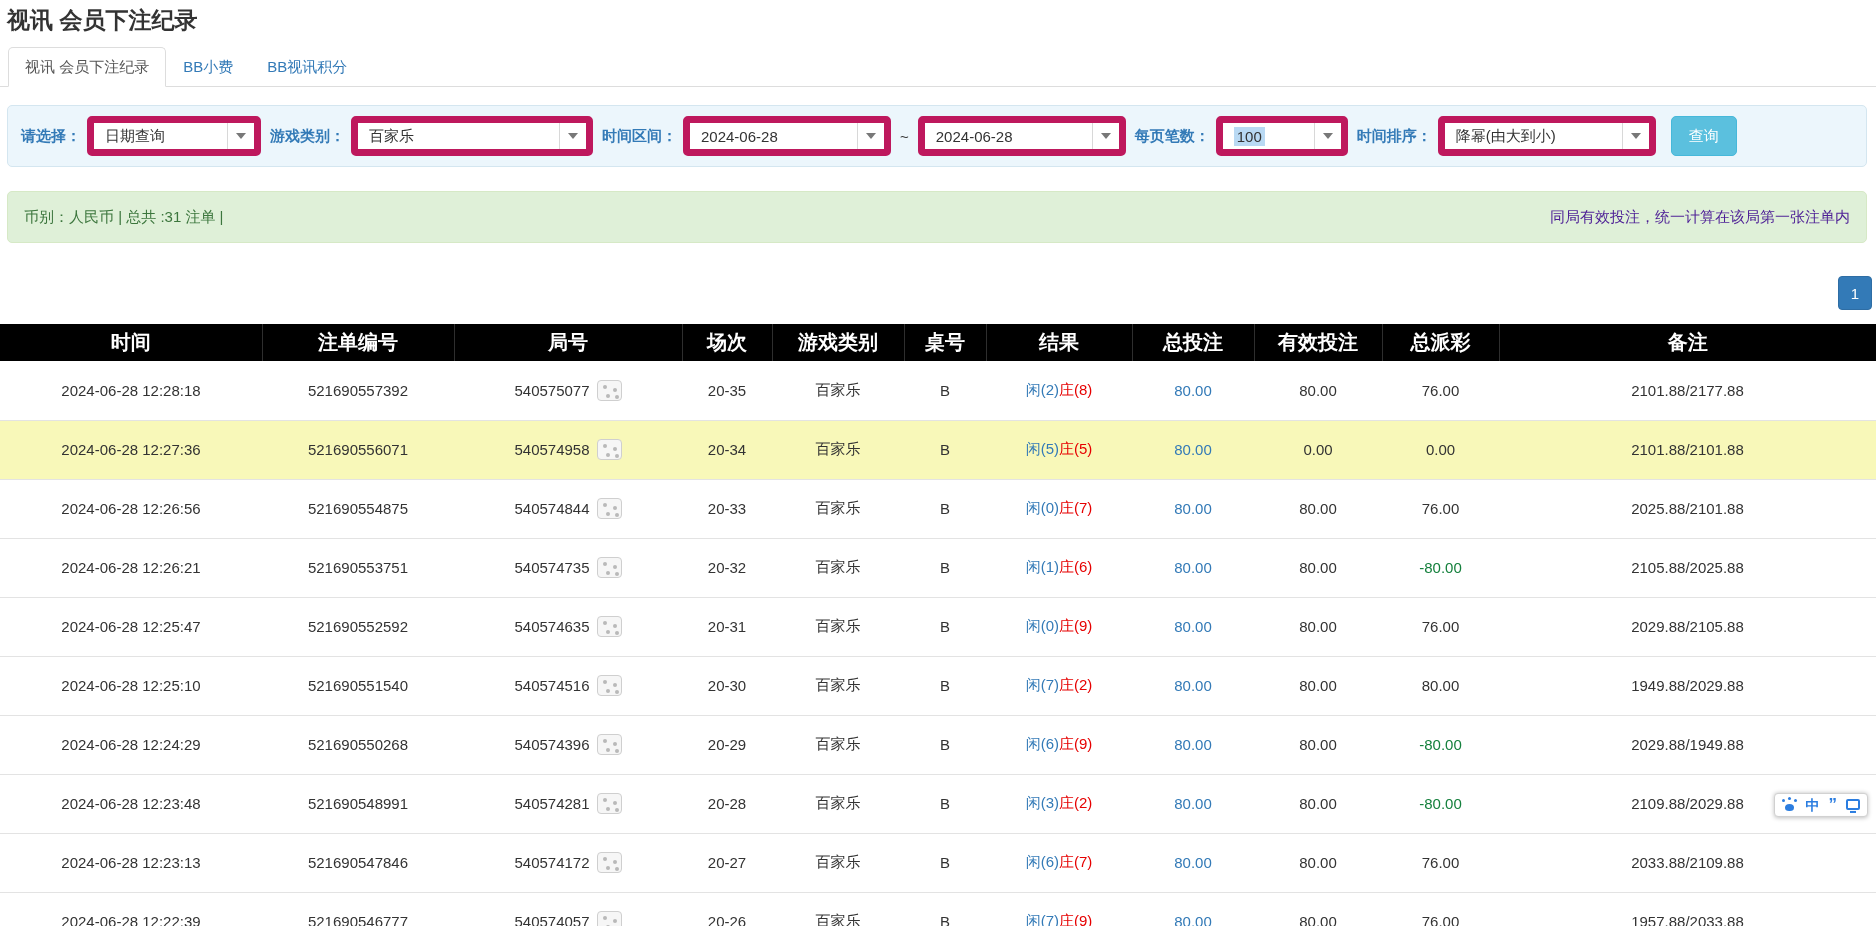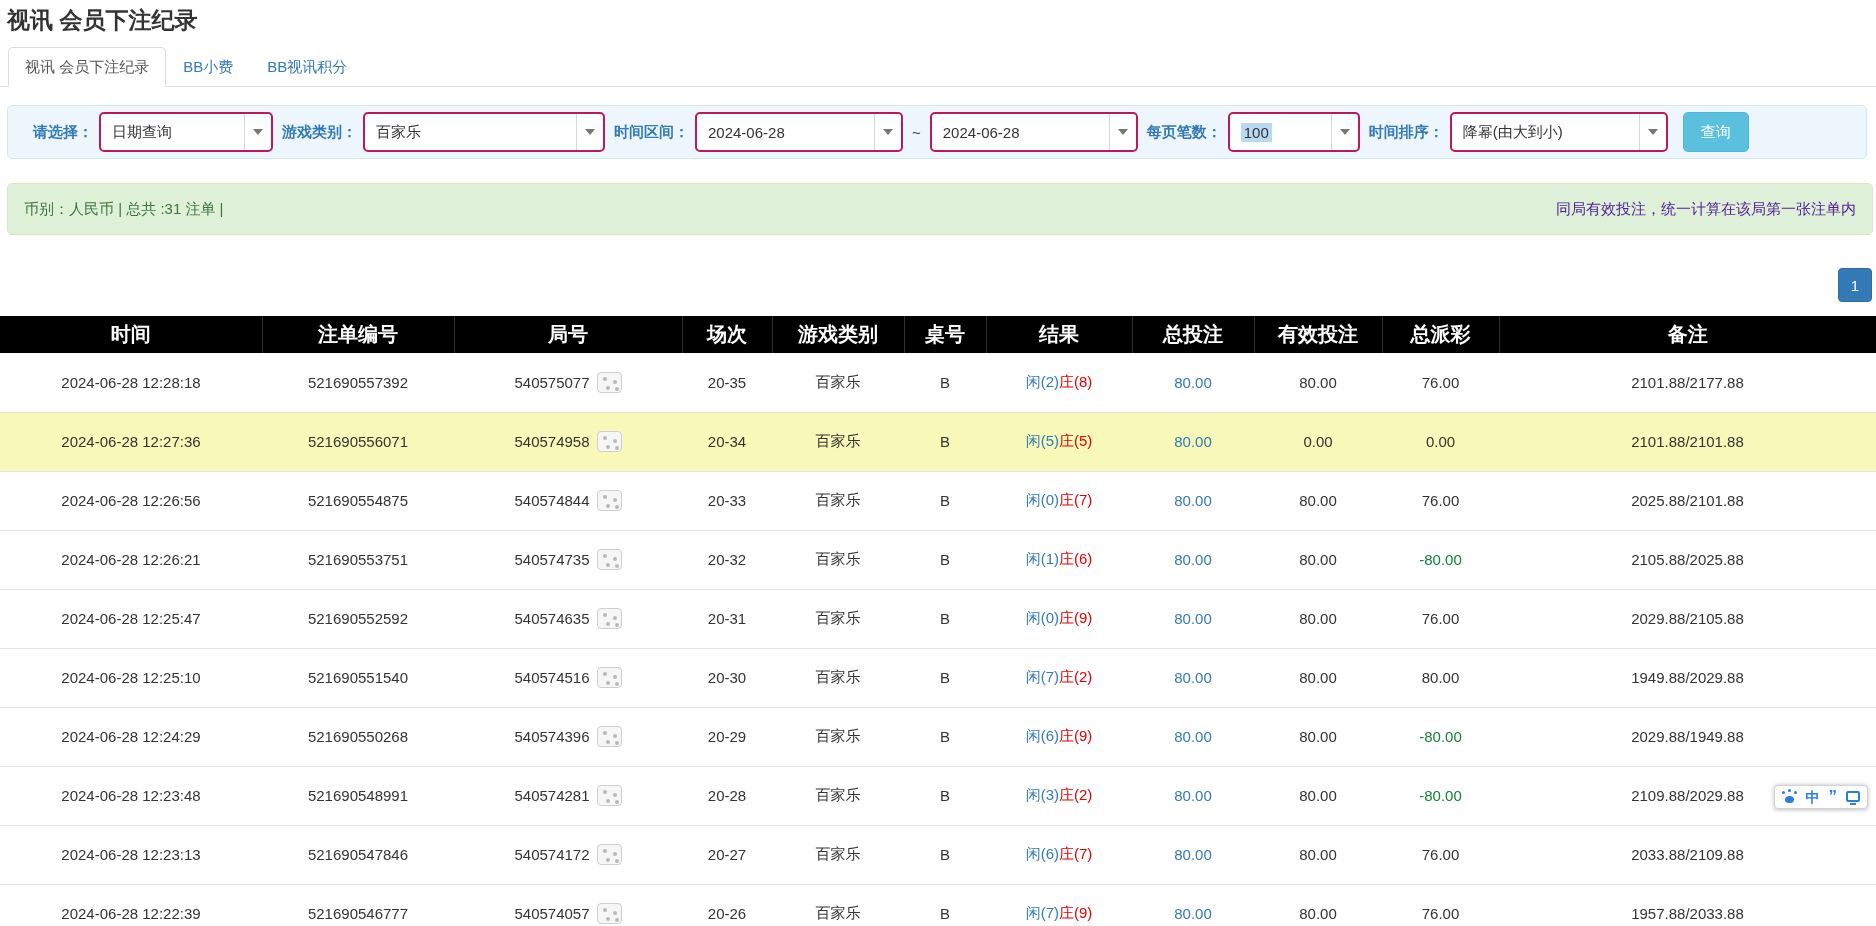--- a/index.html
+++ b/index.html
@@ -9,37 +9,37 @@
 
   
   .page-title { font-size:23px; font-weight:bold; color:#333; margin:0; padding:7px 0 0 7px; line-height:27px; }
 
   
   .tabs { display:flex; margin-top:13px; padding-left:8px; border-bottom:1px solid #ddd; }
   .tab { padding:10px 16px; font-size:15px; color:#337ab7; border:1px solid transparent; border-radius:5px 5px 0 0; margin-bottom:-1px; cursor:pointer; line-height:18px; }
   .tab.active { color:#555; background:#fff; border-color:#ddd; border-bottom-color:#fff; }
 
   
-  .filter-bar { margin:18px 9px 0 7px; background:#ecf6fc; border:1px solid #d4e6f0; border-radius:5px; height:54px; display:flex; align-items:center; padding:0 16px; }
+  .filter-bar { margin:18px 9px 0 7px; background:#ecf6fc; border:1px solid #d4e6f0; border-radius:5px; height:62px; display:flex; align-items:center; padding:0 4px; }
   .filter-label { color:#337ab7; font-weight:bold; font-size:15px; margin:0 6px 0 9px; white-space:nowrap; }
-  .combo { display:inline-flex; align-items:stretch; background:#fff; border:2px solid #be185d; border-radius:5px; height:40px; cursor:pointer; }
+  .combo { display:inline-flex; align-items:stretch; background:#fff; border:7px solid #be185d; border-radius:5px; height:40px; cursor:pointer; }
   .combo-value { display:flex; align-items:center; padding:0 11px; font-size:15px; color:#333; flex:1; white-space:nowrap; }
   .combo-arrow { width:27px; border-left:1px solid #d8d8d8; display:flex; align-items:center; justify-content:center; background:#fff; border-radius:0 5px 5px 0; }
   .caret-down { width:0; height:0; border-left:5px solid transparent; border-right:5px solid transparent; border-top:6px solid #787878; }
   .w-select { width:174px; }
   .w-game { width:242px; }
   .w-date { width:208px;gap:16px; }
   .w-pagesize { width:132px; }
   .w-sort { width:218px; }
   .tilde { font-size:15px; color:#333; margin:0 9px; }
   .sel-highlight { background:#b9d9f3; padding:1px 3px; }
   .search-btn { margin-left:15px; height:40px; padding:0 17px; background:#5bc0de; border:1px solid #46b8da; border-radius:5px; color:#fff; font-size:15px; cursor:pointer; font-family:inherit; }
 
   
-  .summary-bar { margin:24px 3px 0 7px; background:#dff0d8; border:1px solid #d6e9c6; border-radius:5px; height:52px; display:flex; align-items:center; justify-content:space-between; padding:0 16px; font-size:15px; }
+  .summary-bar { margin:24px 9px 0 7px; background:#dff0d8; border:1px solid #d6e9c6; border-radius:5px; height:52px; display:flex; align-items:center; justify-content:space-between; padding:0 16px; font-size:15px; }
   .summary-left { color:#3c763d; }
   .summary-right { color:#4c1d95; }
 
   
   .pagination-row { display:flex; justify-content:flex-end; margin:33px 4px 0 0; }
   .page-btn { min-width:34px; height:34px; background:#337ab7; border:1px solid #2e6da4; border-radius:4px; color:#fff; font-size:15px; display:flex; align-items:center; justify-content:center; cursor:pointer; }
 
   
   .bet-table { width:1876px; border-collapse:collapse; table-layout:fixed; margin-top:14px; }
   .bet-table th { background:#000; color:#fff; font-size:20px; font-weight:bold; height:37px; border-right:1px solid rgba(255,255,255,0.18); padding:0; }

